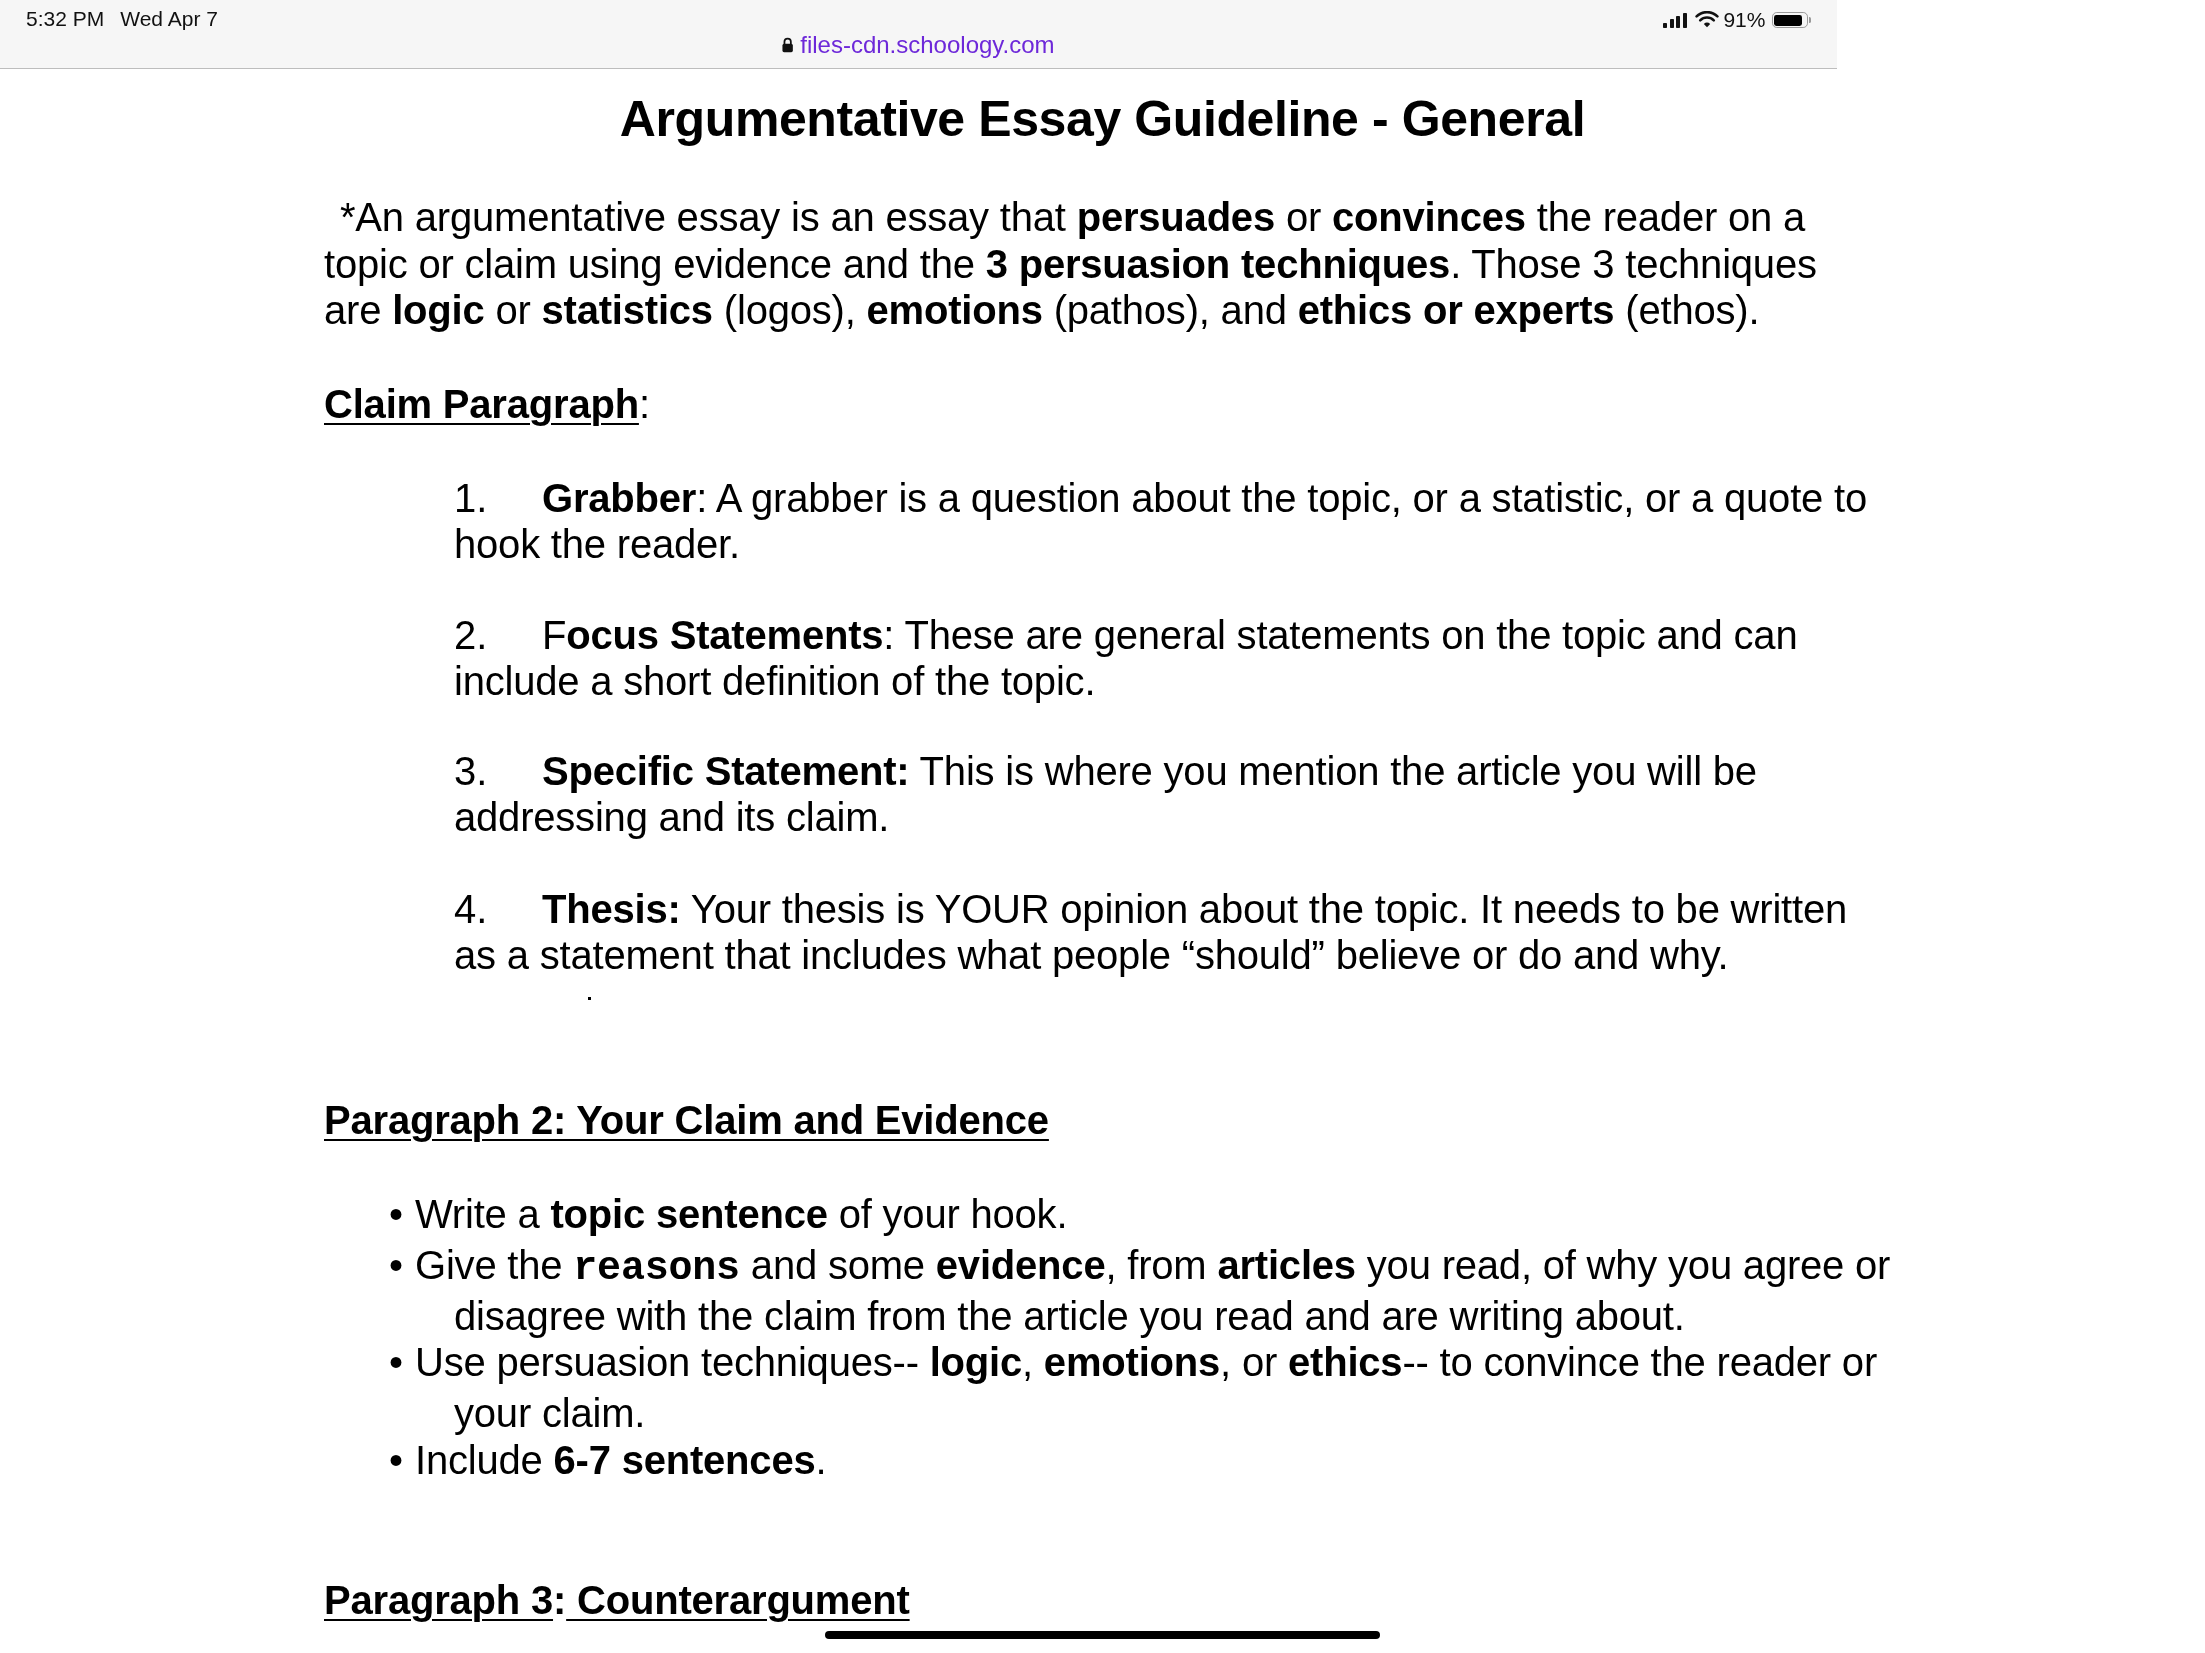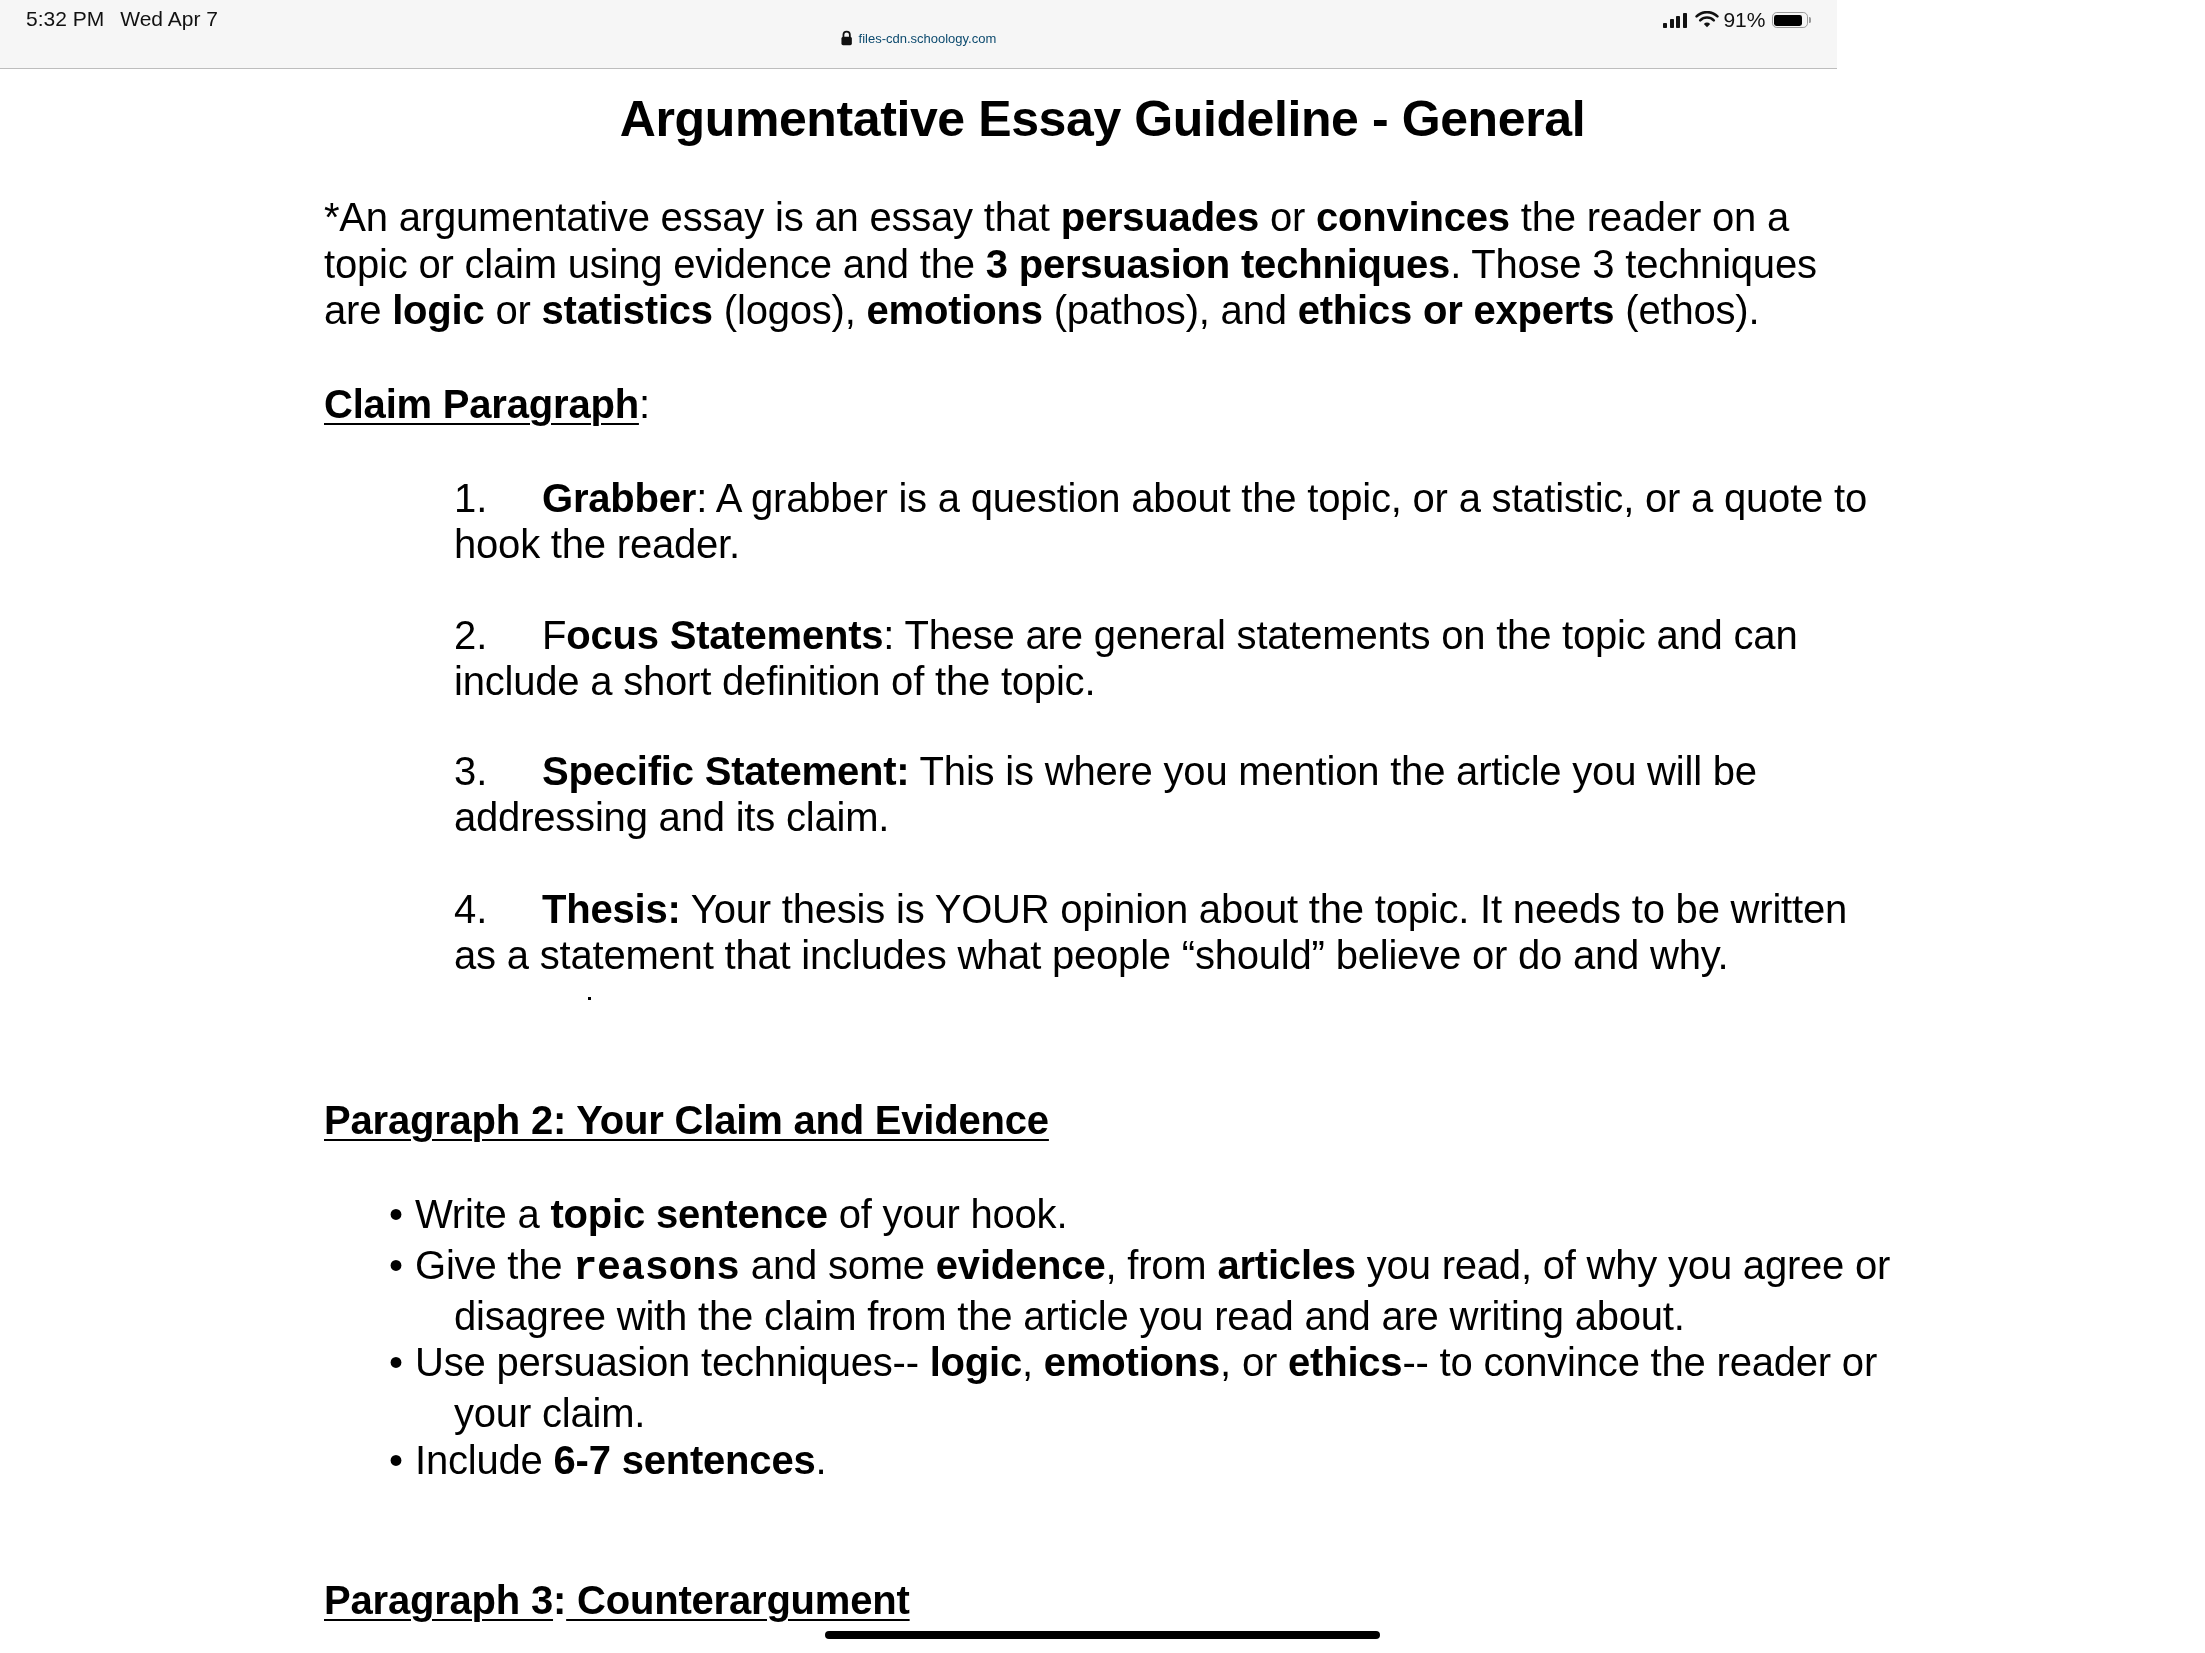--- a/index.html
+++ b/index.html
@@ -14,21 +14,21 @@
   }
   .sb-time { position:absolute; left:26px; top:6.5px; font-size:21px; color:#111; }
   .sb-date { margin-left:16px; }
   .sb-right { position:absolute; right:26px; top:6.5px; height:27.4px; display:flex; align-items:center; gap:4.8px; font-size:21px; color:#111; }
   .signal { display:flex; align-items:flex-end; gap:2.4px; height:16px; margin-right:3.2px; }
   .signal span { display:block; width:4px; background:#111; border-radius:0.8px; }
   .battery { display:flex; align-items:center; margin-left:1.6px; }
   .battery-body { width:36px; height:16px; border:1.6px solid #9a9a9a; border-radius:4.8px; box-sizing:border-box; padding:1.6px; }
   .battery-fill { height:100%; background:#000; border-radius:2.4px; }
   .battery-tip { width:2.4px; height:6.5px; background:#9a9a9a; border-radius:0 1.6px 1.6px 0; margin-left:0.8px; }
-  .url { position:absolute; left:0; right:0; top:31px; text-align:center; font-size:13px; color:#0c4a6e; }
+  .url { position:absolute; left:0; right:0; top:31px; text-align:center; font-size:24px; color:#6d28d9; }
   .lock { display:inline-block; vertical-align:middle; margin-right:6.5px; position:relative; top:-1.6px; }
 
   .doc { position:absolute; left:0; top:69px; width:2205px; height:1584px; }
   .title {
     position:absolute; left:0; right:0; top:21px; text-align:center;
     font-size:50px; font-weight:bold; letter-spacing:-0.4px;
   }
   .line { position:absolute; font-size:40px; white-space:nowrap; letter-spacing:-0.2px; }
   .line b { font-weight:bold; }
   .heading { text-decoration:underline; text-decoration-thickness:2.4px; text-underline-offset:4.8px; }
@@ -71,21 +71,21 @@
     <svg class="lock" width="11.3" height="16" viewBox="0 0 14 20">
       <path d="M3 9 V6 a4 4 0 0 1 8 0 V9" stroke="#111" stroke-width="2.2" fill="none"></path>
       <rect x="0.5" y="8.5" width="13" height="10.5" rx="2" fill="#111"></rect>
     </svg><span>files-cdn.schoology.com</span>
   </div>
 </div>
 
 <div class="doc">
   <div class="title">Argumentative Essay Guideline - General</div>
 
-  <div class="line" style="left:324px; top:126px;"><span style="white-space: pre;">*An argumentative essay is an essay that </span><b style="white-space: pre;">persuades</b><span style="white-space: pre;"> or </span><b style="white-space: pre;">convinces</b><span style="white-space: pre;"> the reader on a</span></div>
+  <div class="line" style="left:340px; top:126px;"><span style="white-space: pre;">*An argumentative essay is an essay that </span><b style="white-space: pre;">persuades</b><span style="white-space: pre;"> or </span><b style="white-space: pre;">convinces</b><span style="white-space: pre;"> the reader on a</span></div>
   <div class="line" style="left:324px; top:173px;"><span style="white-space: pre;">topic or claim using evidence and the </span><b style="white-space: pre;">3 persuasion techniques</b><span style="white-space: pre; text-align: center;">. Those 3 techniques</span></div>
   <div class="line" style="left:324px; top:219px;"><span style="white-space: pre;">are </span><b style="white-space: pre;">logic</b><span style="white-space: pre;"> or </span><b style="white-space: pre;">statistics</b><span style="white-space: pre;"> (logos), </span><b style="white-space: pre;">emotions</b><span style="white-space: pre;"> (pathos), and </span><b style="white-space: pre;">ethics or experts</b><span style="white-space: pre;"> (ethos).</span></div>
 
   <div class="line" style="left:324px; top:313px;">
     <b class="heading">Claim Paragraph</b><span>:</span>
   </div>
 
   <div>
     <div class="num" style="left:454px; top:407px;">1.</div>
     <div class="line" style="left:542px; top:407px;"><b style="white-space: pre;">Grabber</b><span style="white-space: pre;">: A grabber is a question about the topic, or a statistic, or a quote to</span></div>

